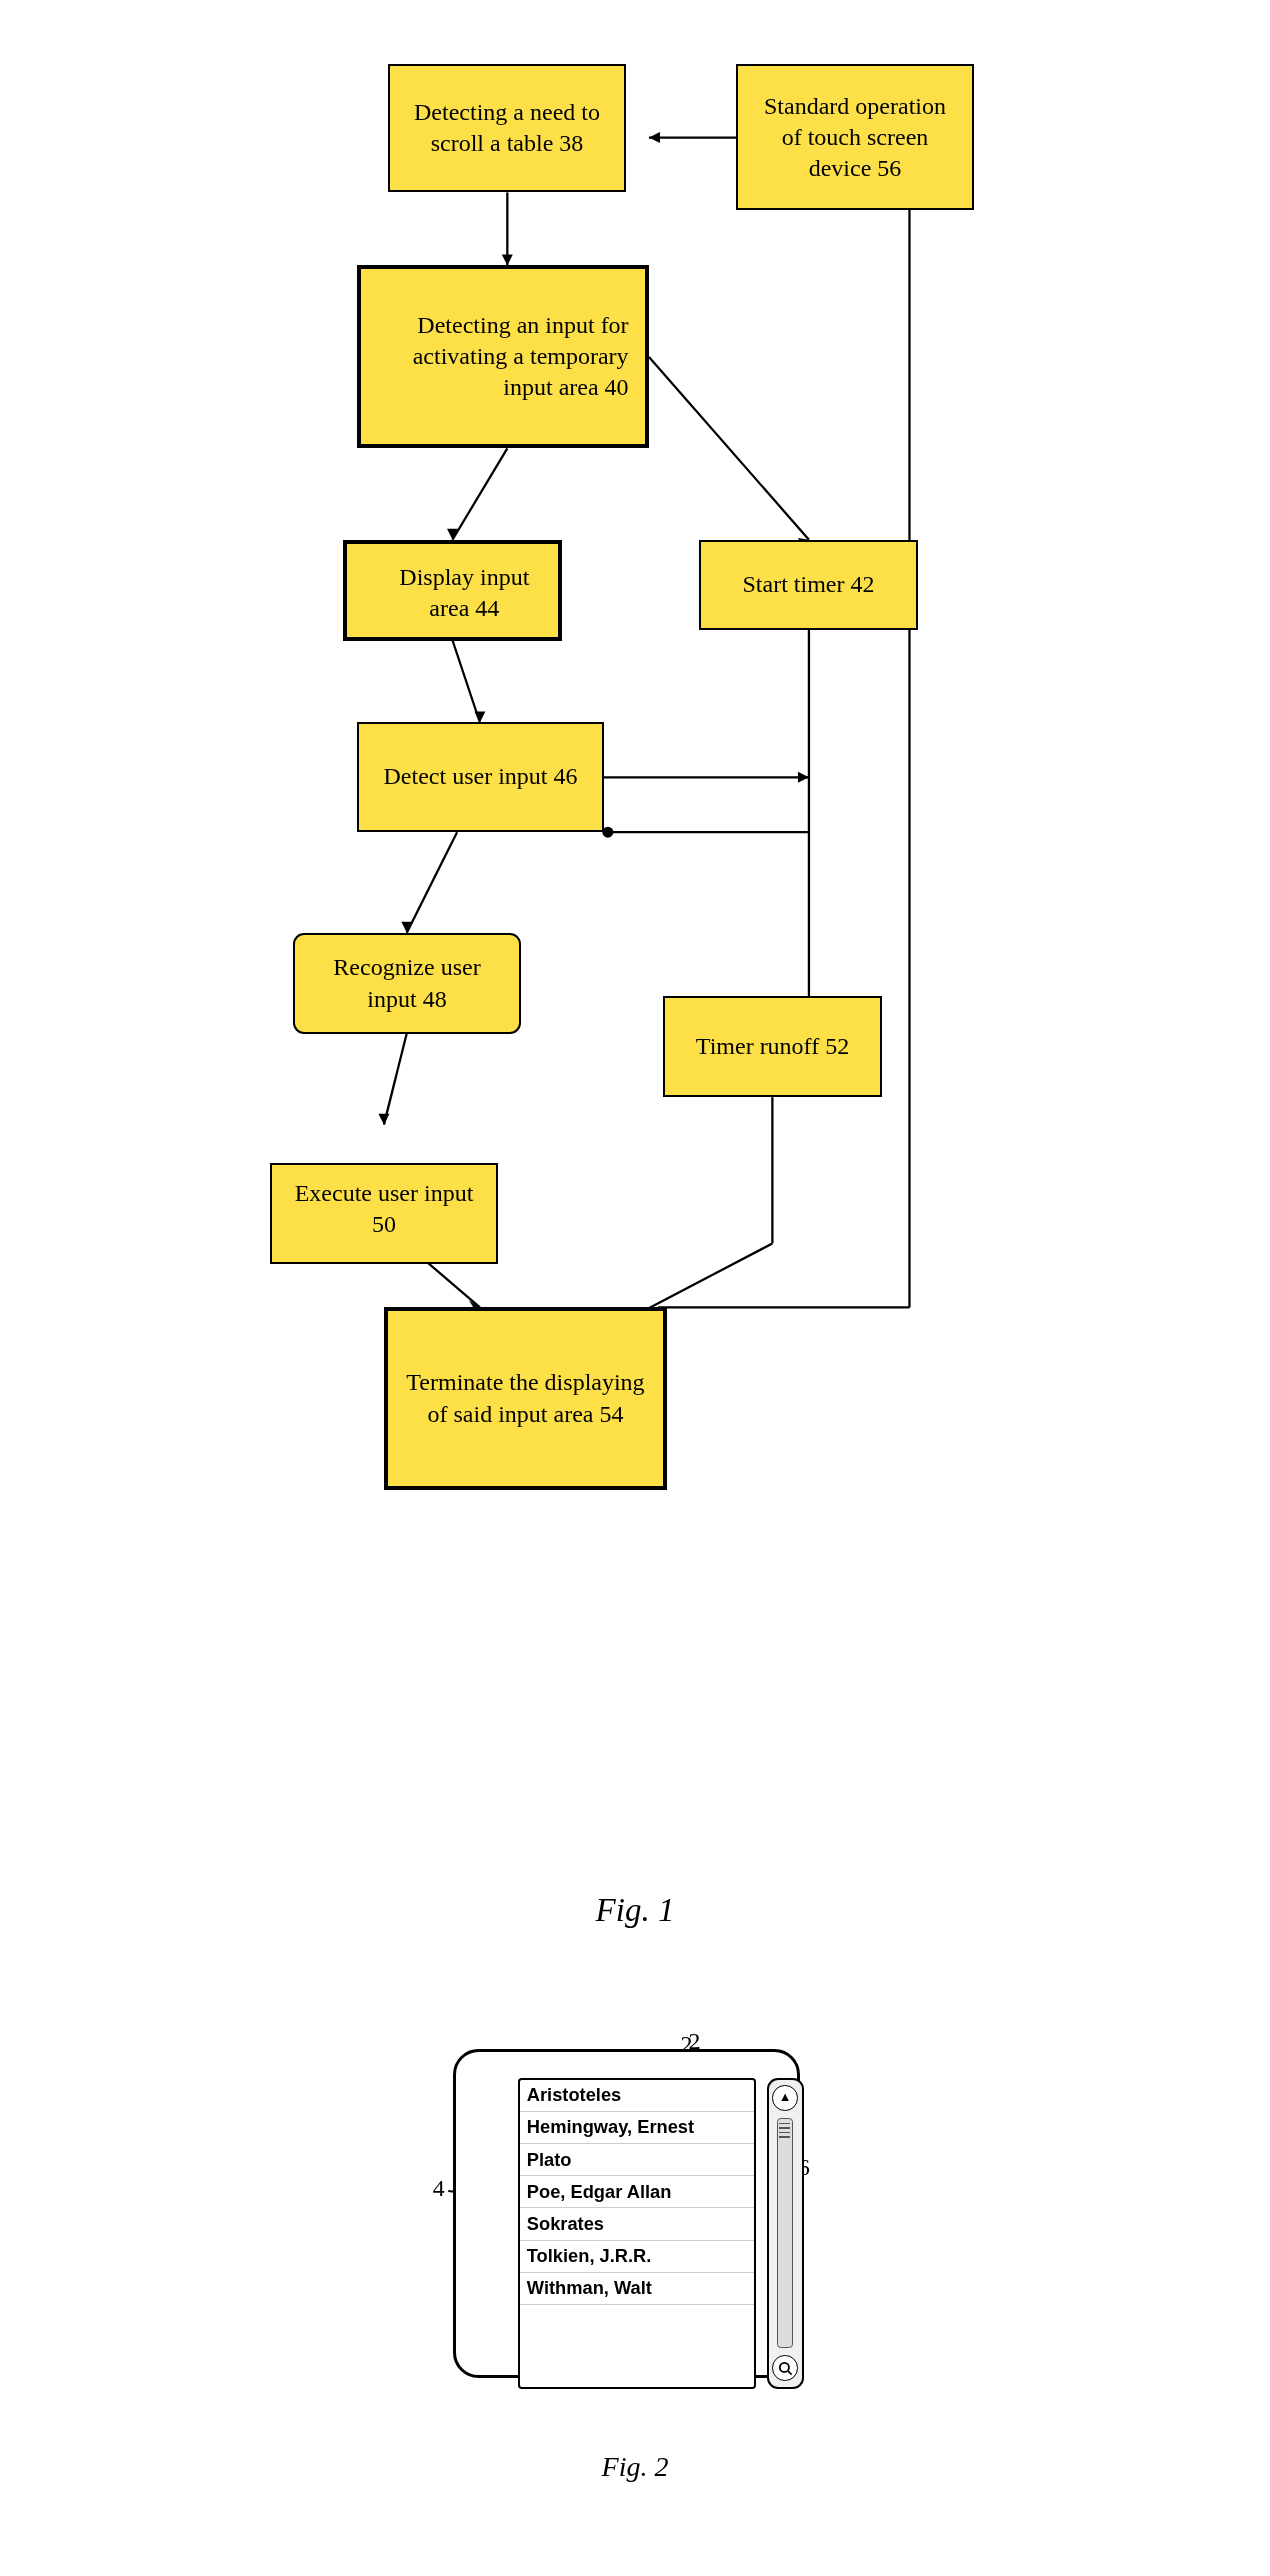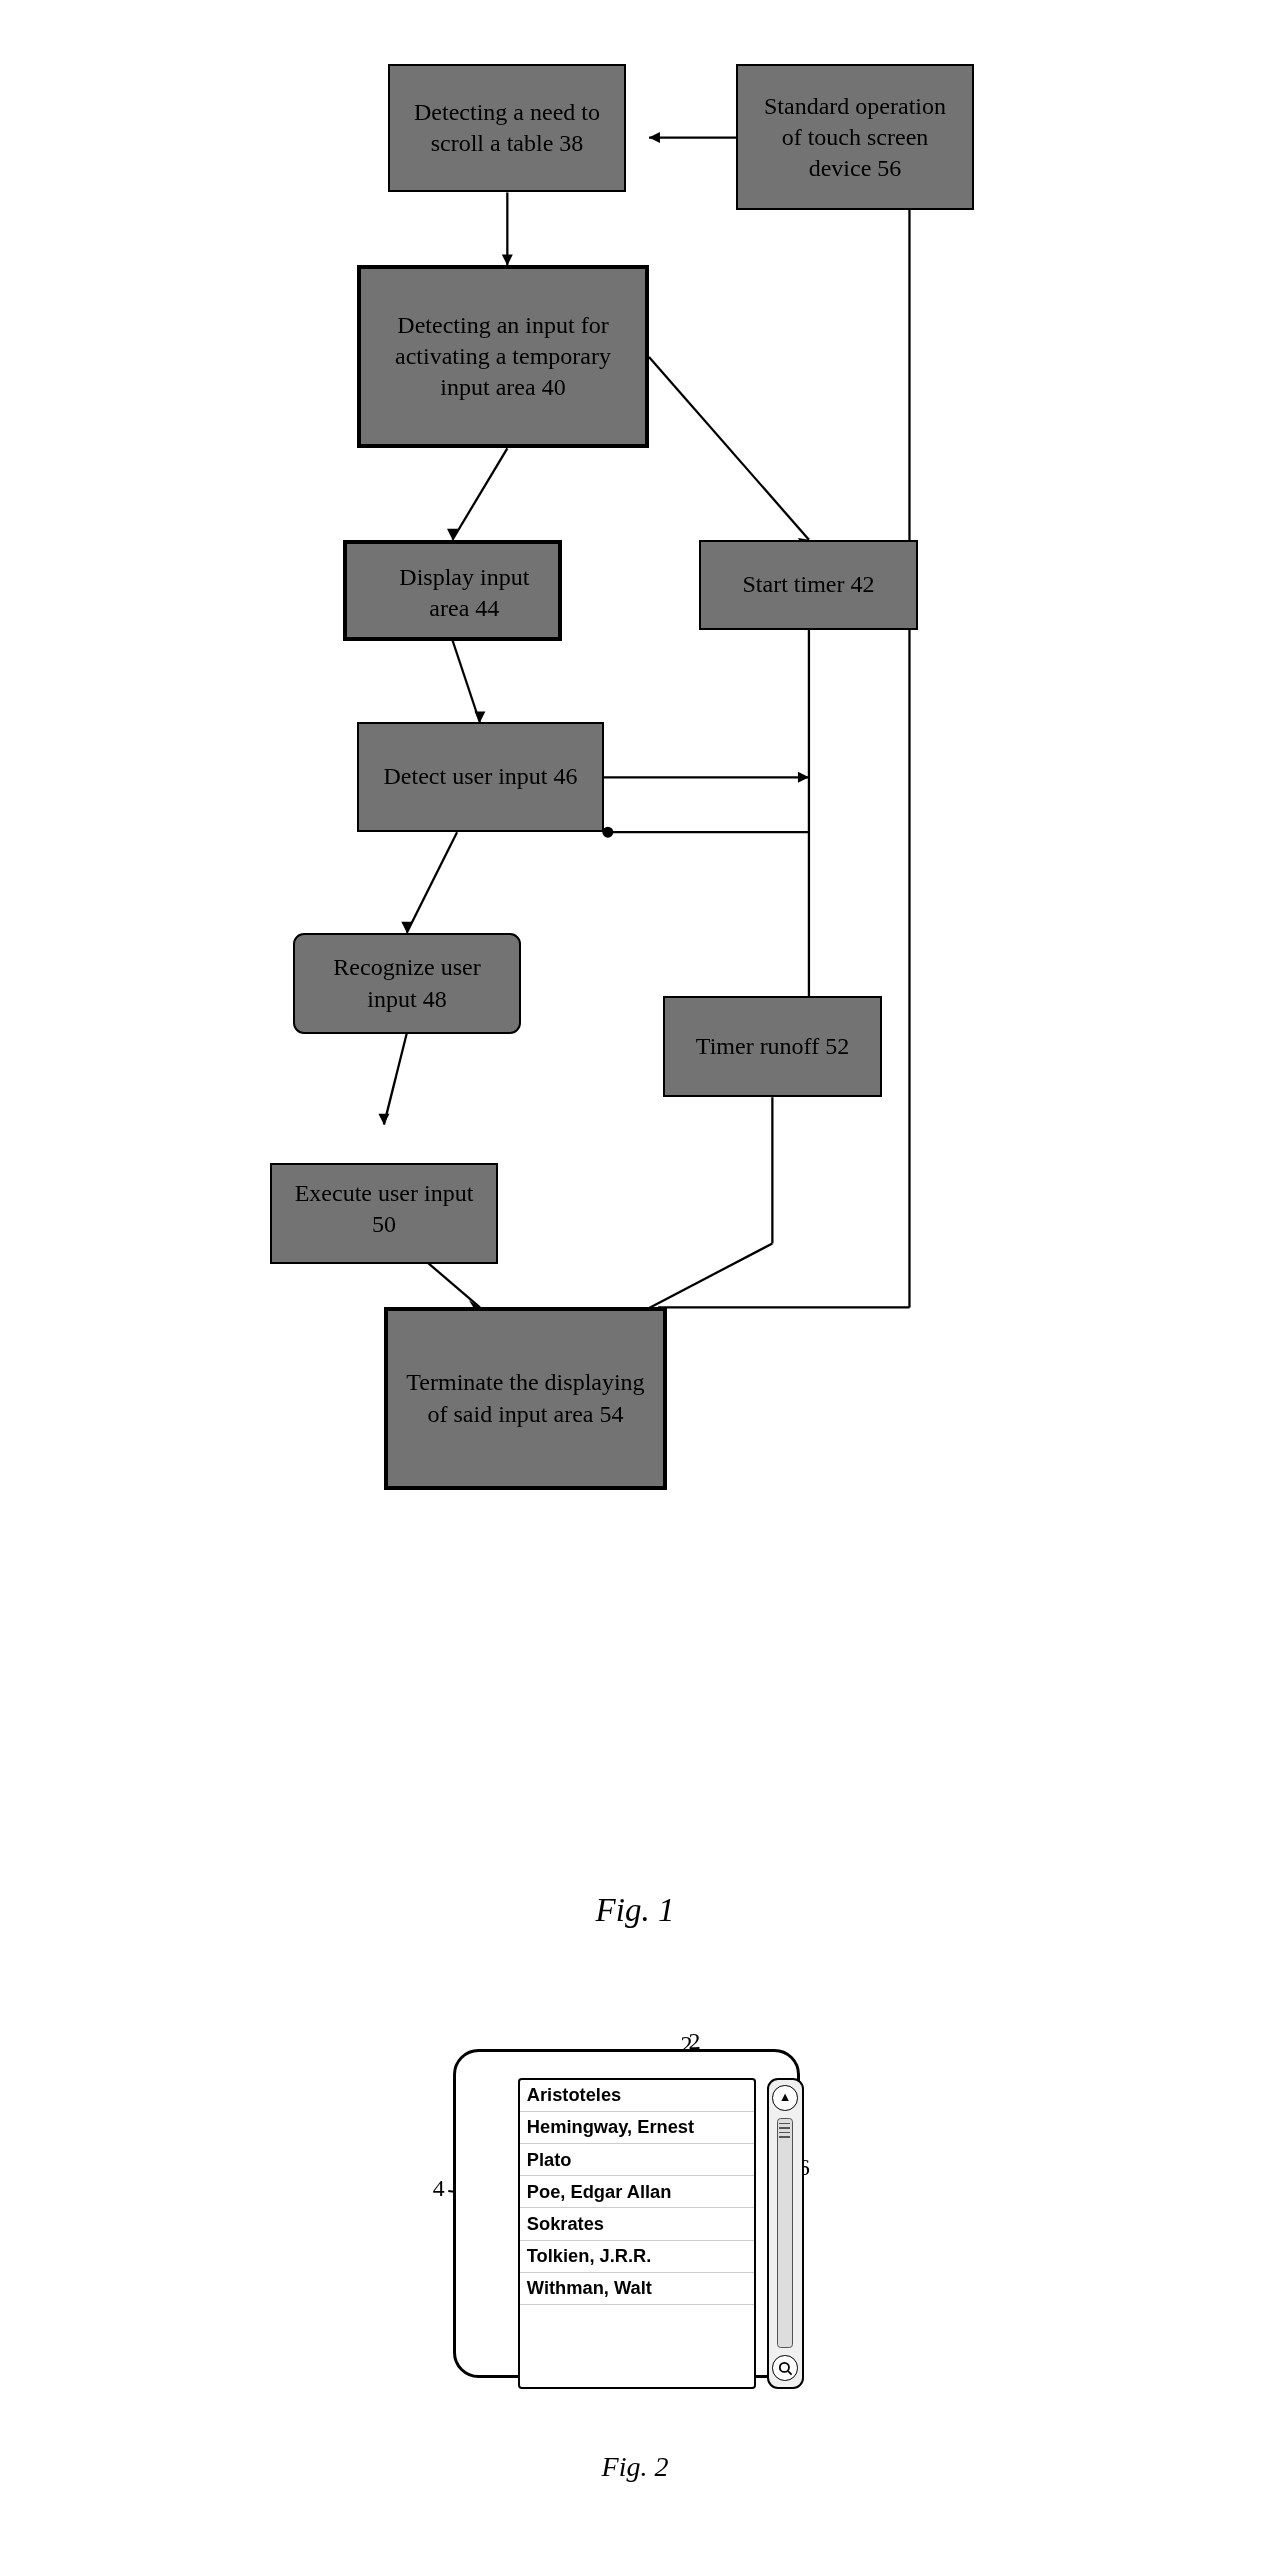--- a/index.html
+++ b/index.html
@@ -31,21 +31,21 @@
       text-align: center;
       font-size: 33px;
       font-style: italic;
       margin-top: 27.4px;
       margin-bottom: 46px;
     }
 
     
     .flow-box {
       border: 2.7px solid #000;
-      background: #737373;
+      background: #fde047;
       text-align: center;
       font-size: 24px;
       line-height: 1.3;
       padding: 12.8px 16.4px;
       position: absolute;
     }
 
     .flow-box.bold-border {
       border-width: 4.6px;
     }
@@ -236,21 +236,21 @@
       </svg>
 
       <div class="flow-box" style="left:164px; top:27.4px; width:238px; height:128px; display:flex; align-items:center; justify-content:center;">
         <span>Detecting a need to scroll a table 38</span>
       </div>
 
       <div class="flow-box" style="left:512px; top:27.4px; width:238px; height:146px; display:flex; align-items:center; justify-content:center;">
         <span>Standard operation of touch screen device 56</span>
       </div>
 
-      <div class="flow-box bold-border" style="left:133px; top:228px; width:292px; height:183px; display:flex; align-items:center; justify-content:center;">
+      <div class="flow-box bold-border" style="left:133px; top:228px; width:292px; height:183px; display:flex; align-items:center; justify-content:center;text-align:right;">
         <span>Detecting an input for activating a temporary input area 40</span>
       </div>
 
       <div class="flow-box bold-border" style="left:119px; top:503px; width:219px; height:101px; display:flex; align-items:flex-end; justify-content:center;padding-left:40px;">
         <span>Display input area 44</span>
       </div>
 
       <div class="flow-box" style="left:475px; top:503px; width:219px; height:90px; display:flex; align-items:center; justify-content:center;">
         <span>Start timer 42</span>
       </div>

